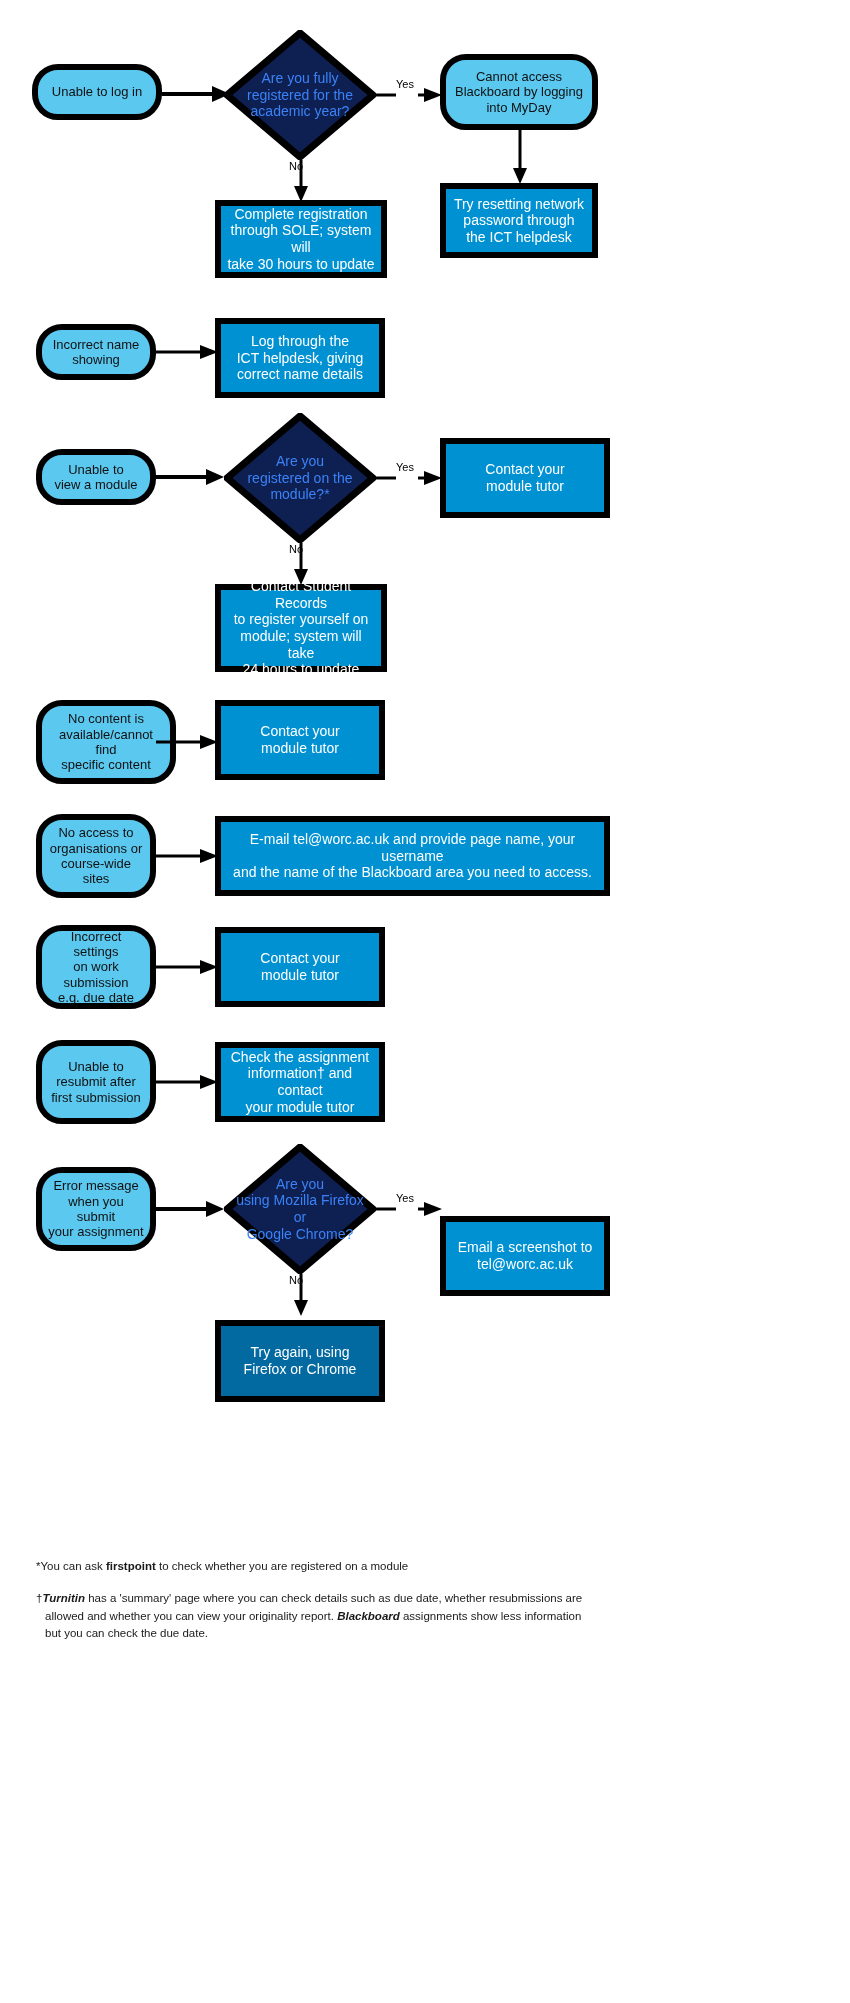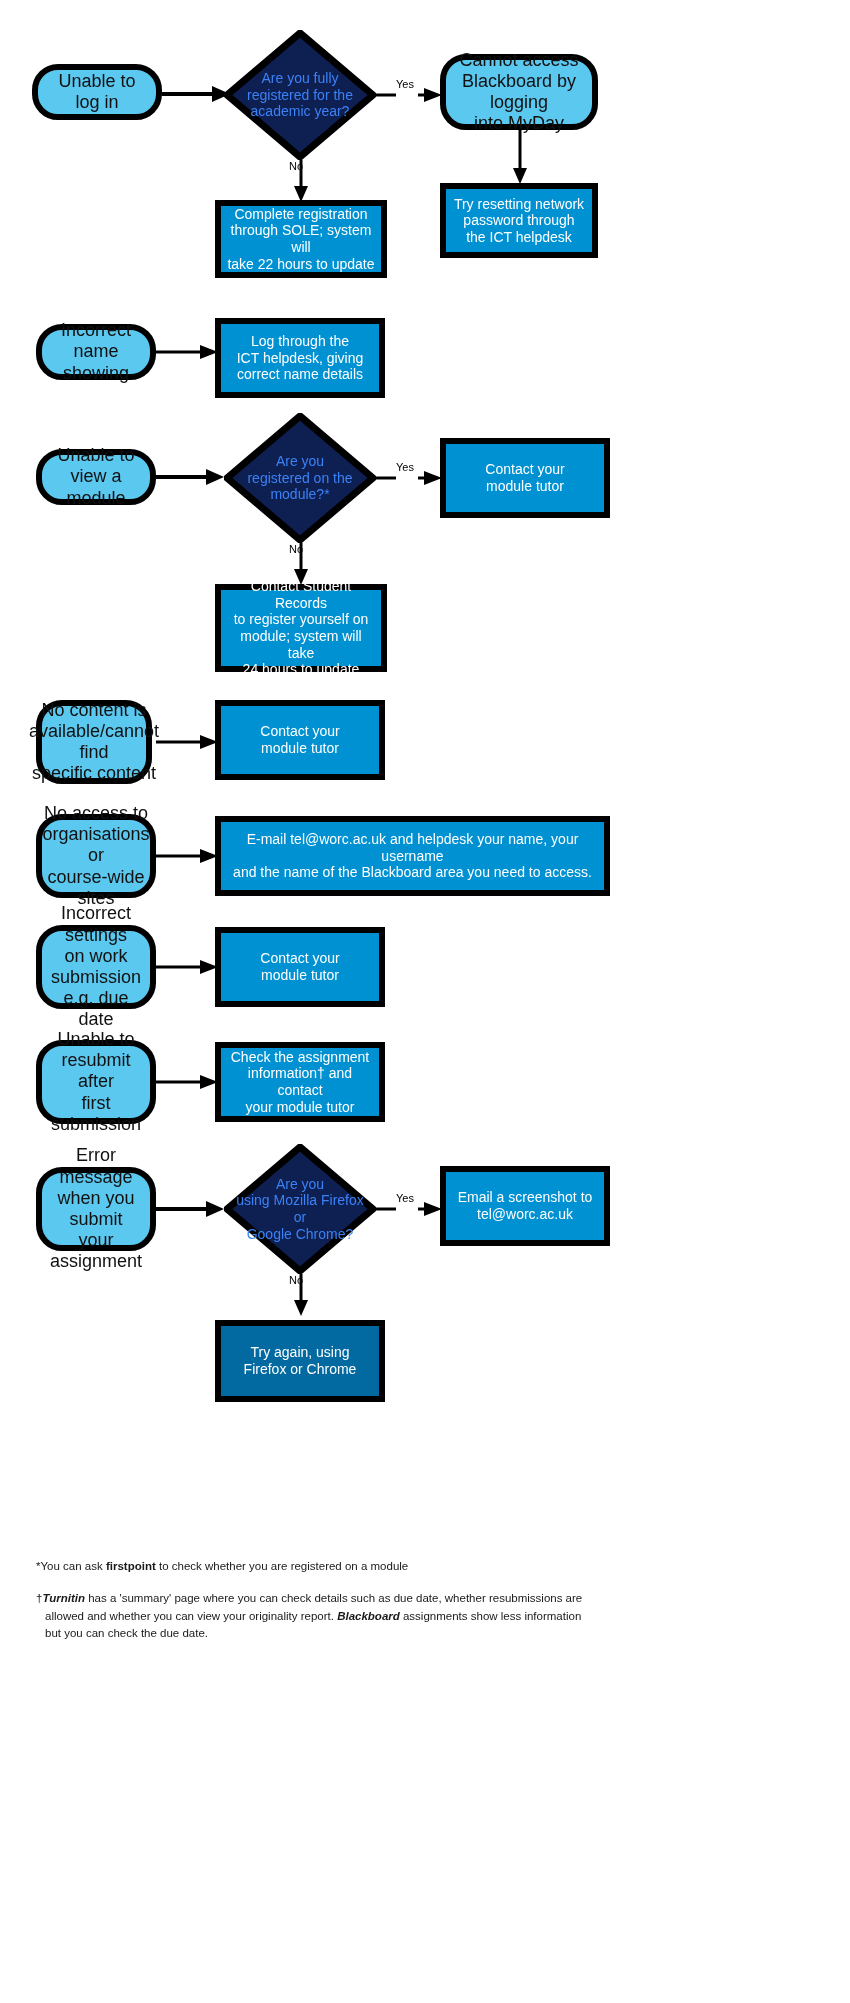--- a/index.html
+++ b/index.html
@@ -34,21 +34,21 @@
     white-space: pre-line;
     padding: 0 6px;
   }
 
   
   .terminator {
     background: #5BC8F0;
     border: 6px solid #000000;
     border-radius: 26px;
     color: #111111;
-    font-size: 18px;
+    font-size: 13px;
   }
 
   
   .process {
     background: #0091D2;
     border: 6px solid #000000;
     color: #ffffff;
     font-size: 14px;
   }
 
@@ -170,21 +170,21 @@
     <svg viewBox="0 0 20 42">
       <line x1="10" y1="0" x2="10" y2="28" stroke="#000" stroke-width="3"></line>
       <polygon points="3,26 17,26 10,42" fill="#000"></polygon>
     </svg>
   </div>
   <div class="edge-label" style="left:289px; top:160px;">No</div>
 
   <div class="node process" style="left: 215px; top: 200px; width: 172px; height: 78px; background: rgb(0, 145, 210); border-color: rgb(0, 0, 0); color: rgb(255, 255, 255);">
     <span class="txt">Complete registration
 through SOLE; system will
-take 22 hours to update</span>
+take 30 hours to update</span>
   </div>
 
   <div class="node terminator" style="left: 36px; top: 324px; width: 120px; height: 56px; background: rgb(91, 200, 240); border-color: rgb(0, 0, 0); color: rgb(17, 17, 17); text-align: center;">
     <span class="txt">Incorrect name
 showing</span>
   </div>
 
   <div class="conn" style="left:156px; top:342px; width:62px; height:20px;">
     <svg viewBox="0 0 62 20">
       <line x1="0" y1="10" x2="46" y2="10" stroke="#000" stroke-width="3"></line>
@@ -243,21 +243,21 @@
   </div>
   <div class="edge-label" style="left:289px; top:543px;">No</div>
 
   <div class="node process" style="left: 215px; top: 584px; width: 172px; height: 88px; background: rgb(0, 145, 210); border-color: rgb(0, 0, 0); color: rgb(255, 255, 255);">
     <span class="txt">Contact Student Records
 to register yourself on
 module; system will take
 24 hours to update</span>
   </div>
 
-  <div class="node terminator" style="left: 36px; top: 700px; width: 116px; height: 84px; background: rgb(91, 200, 240); border-color: rgb(0, 0, 0); color: rgb(17, 17, 17);">
+  <div class="node terminator" style="left: 36px; top: 700px; width: 140px; height: 84px; background: rgb(91, 200, 240); border-color: rgb(0, 0, 0); color: rgb(17, 17, 17);">
     <span class="txt">No content is
 available/cannot find
 specific content</span>
   </div>
 
   <div class="conn" style="left:156px; top:732px; width:62px; height:20px;">
     <svg viewBox="0 0 62 20">
       <line x1="0" y1="10" x2="46" y2="10" stroke="#000" stroke-width="3"></line>
       <polygon points="44,3 62,10 44,17" fill="#000"></polygon>
     </svg>
@@ -275,21 +275,21 @@
   </div>
 
   <div class="conn" style="left:156px; top:846px; width:62px; height:20px;">
     <svg viewBox="0 0 62 20">
       <line x1="0" y1="10" x2="46" y2="10" stroke="#000" stroke-width="3"></line>
       <polygon points="44,3 62,10 44,17" fill="#000"></polygon>
     </svg>
   </div>
 
   <div class="node process" style="left: 215px; top: 816px; width: 395px; height: 80px; background: rgb(0, 145, 210); border-color: rgb(0, 0, 0); color: rgb(255, 255, 255);">
-    <span class="txt">E-mail tel@worc.ac.uk and helpdesk your name, your username
+    <span class="txt">E-mail tel@worc.ac.uk and provide page name, your username
 and the name of the Blackboard area you need to access.</span>
   </div>
 
   <div class="node terminator" style="left: 36px; top: 925px; width: 120px; height: 84px; background: rgb(91, 200, 240); border-color: rgb(0, 0, 0); color: rgb(17, 17, 17);">
     <span class="txt">Incorrect settings
 on work submission
 e.g. due date</span>
   </div>
 
   <div class="conn" style="left:156px; top:957px; width:62px; height:20px;">
@@ -349,21 +349,21 @@
 
   <div class="conn" style="left:376px; top:1199px; width:66px; height:20px;">
     <svg viewBox="0 0 66 20">
       <line x1="0" y1="10" x2="20" y2="10" stroke="#000" stroke-width="3"></line>
       <line x1="42" y1="10" x2="50" y2="10" stroke="#000" stroke-width="3"></line>
       <polygon points="48,3 66,10 48,17" fill="#000"></polygon>
     </svg>
   </div>
   <div class="edge-label" style="left:396px; top:1192px;">Yes</div>
 
-  <div class="node process" style="left: 440px; top: 1166px; width: 170px; height: 80px; background: rgb(0, 145, 210); border-color: rgb(0, 0, 0); color: rgb(255, 255, 255);">
+  <div class="node process" style="left: 440px; top: 1216px; width: 170px; height: 80px; background: rgb(0, 145, 210); border-color: rgb(0, 0, 0); color: rgb(255, 255, 255);">
     <span class="txt">Email a screenshot to
 tel@worc.ac.uk</span>
   </div>
 
   <div class="conn" style="left:291px; top:1274px; width:20px; height:42px;">
     <svg viewBox="0 0 20 42">
       <line x1="10" y1="0" x2="10" y2="28" stroke="#000" stroke-width="3"></line>
       <polygon points="3,26 17,26 10,42" fill="#000"></polygon>
     </svg>
   </div>

